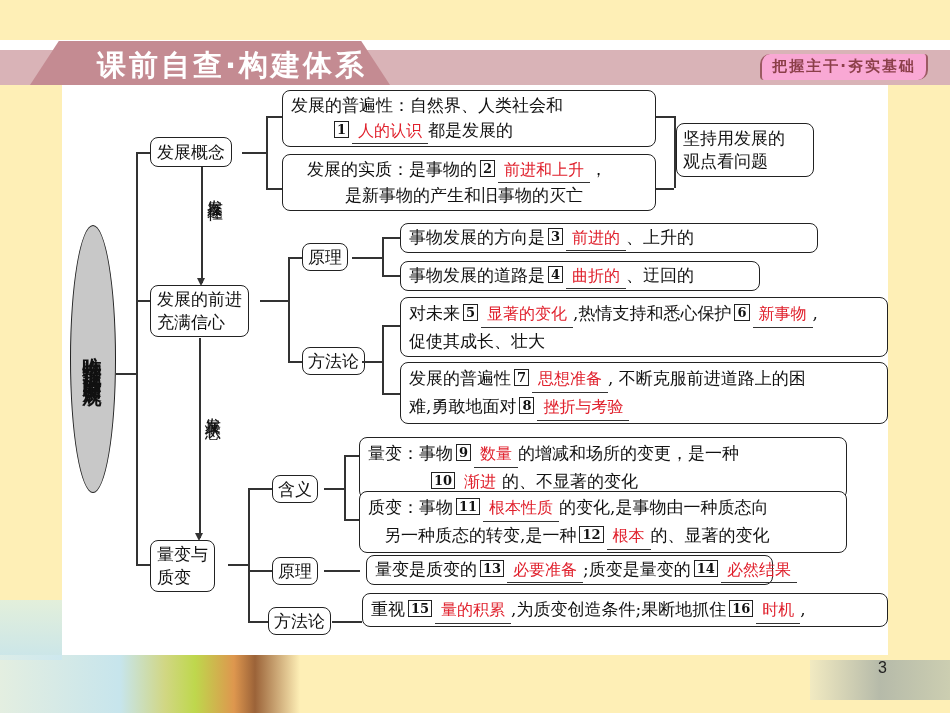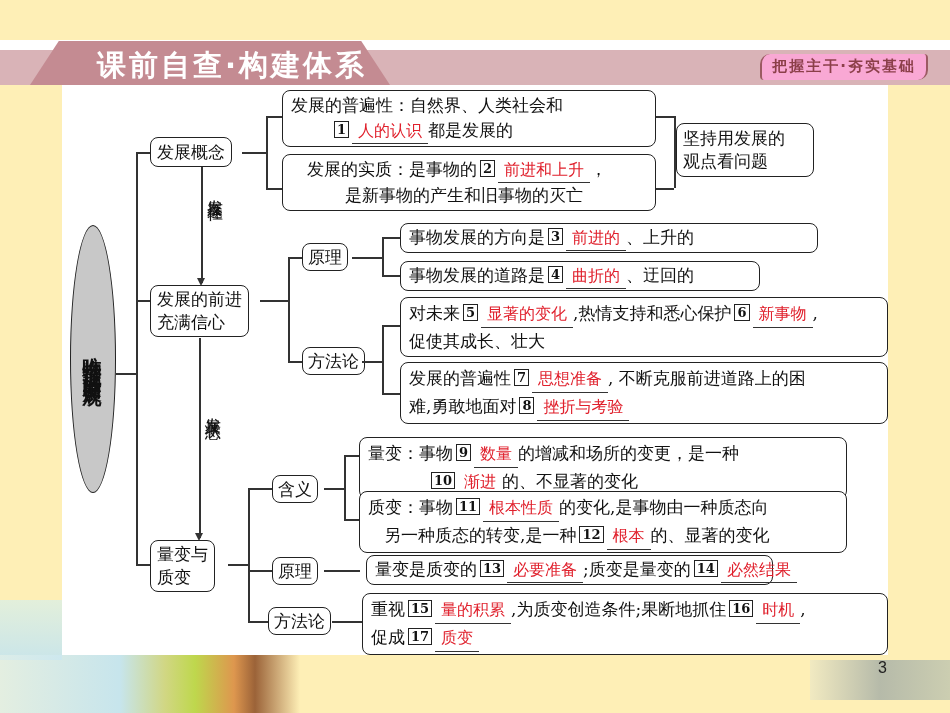--- a/index.html
+++ b/index.html
@@ -213,17 +213,16 @@
   </div>
 
   <div class="line h" style="left:262px;top:485px;width:36px;"></div>
   <div class="box" style="left:297px;top:470px;width:407px;padding:1px 8px;margin-left:7px;">
     <span>量变是质变的</span><span class="num">13</span><span class="ans">必要准备</span><span>;质变是量变的</span><span class="num">14</span><span class="ans">必然结果</span>
   </div>
 
   <div class="line h" style="left:270px;top:536px;width:30px;"></div>
   <div class="box" style="left:300px;top:508px;width:526px;line-height:26px;">
     <div><span>重视</span><span class="num">15</span><span class="ans">量的积累</span><span>,为质变创造条件;果断地抓住</span><span class="num">16</span><span class="ans">时机</span><span>,</span></div>
-    <div><span>促成</span><span class="num">17</span><span class="ans">质变</span></div>
   </div>
 </div>
 
 <div class="page-num">3</div>
 
 </body></html>

